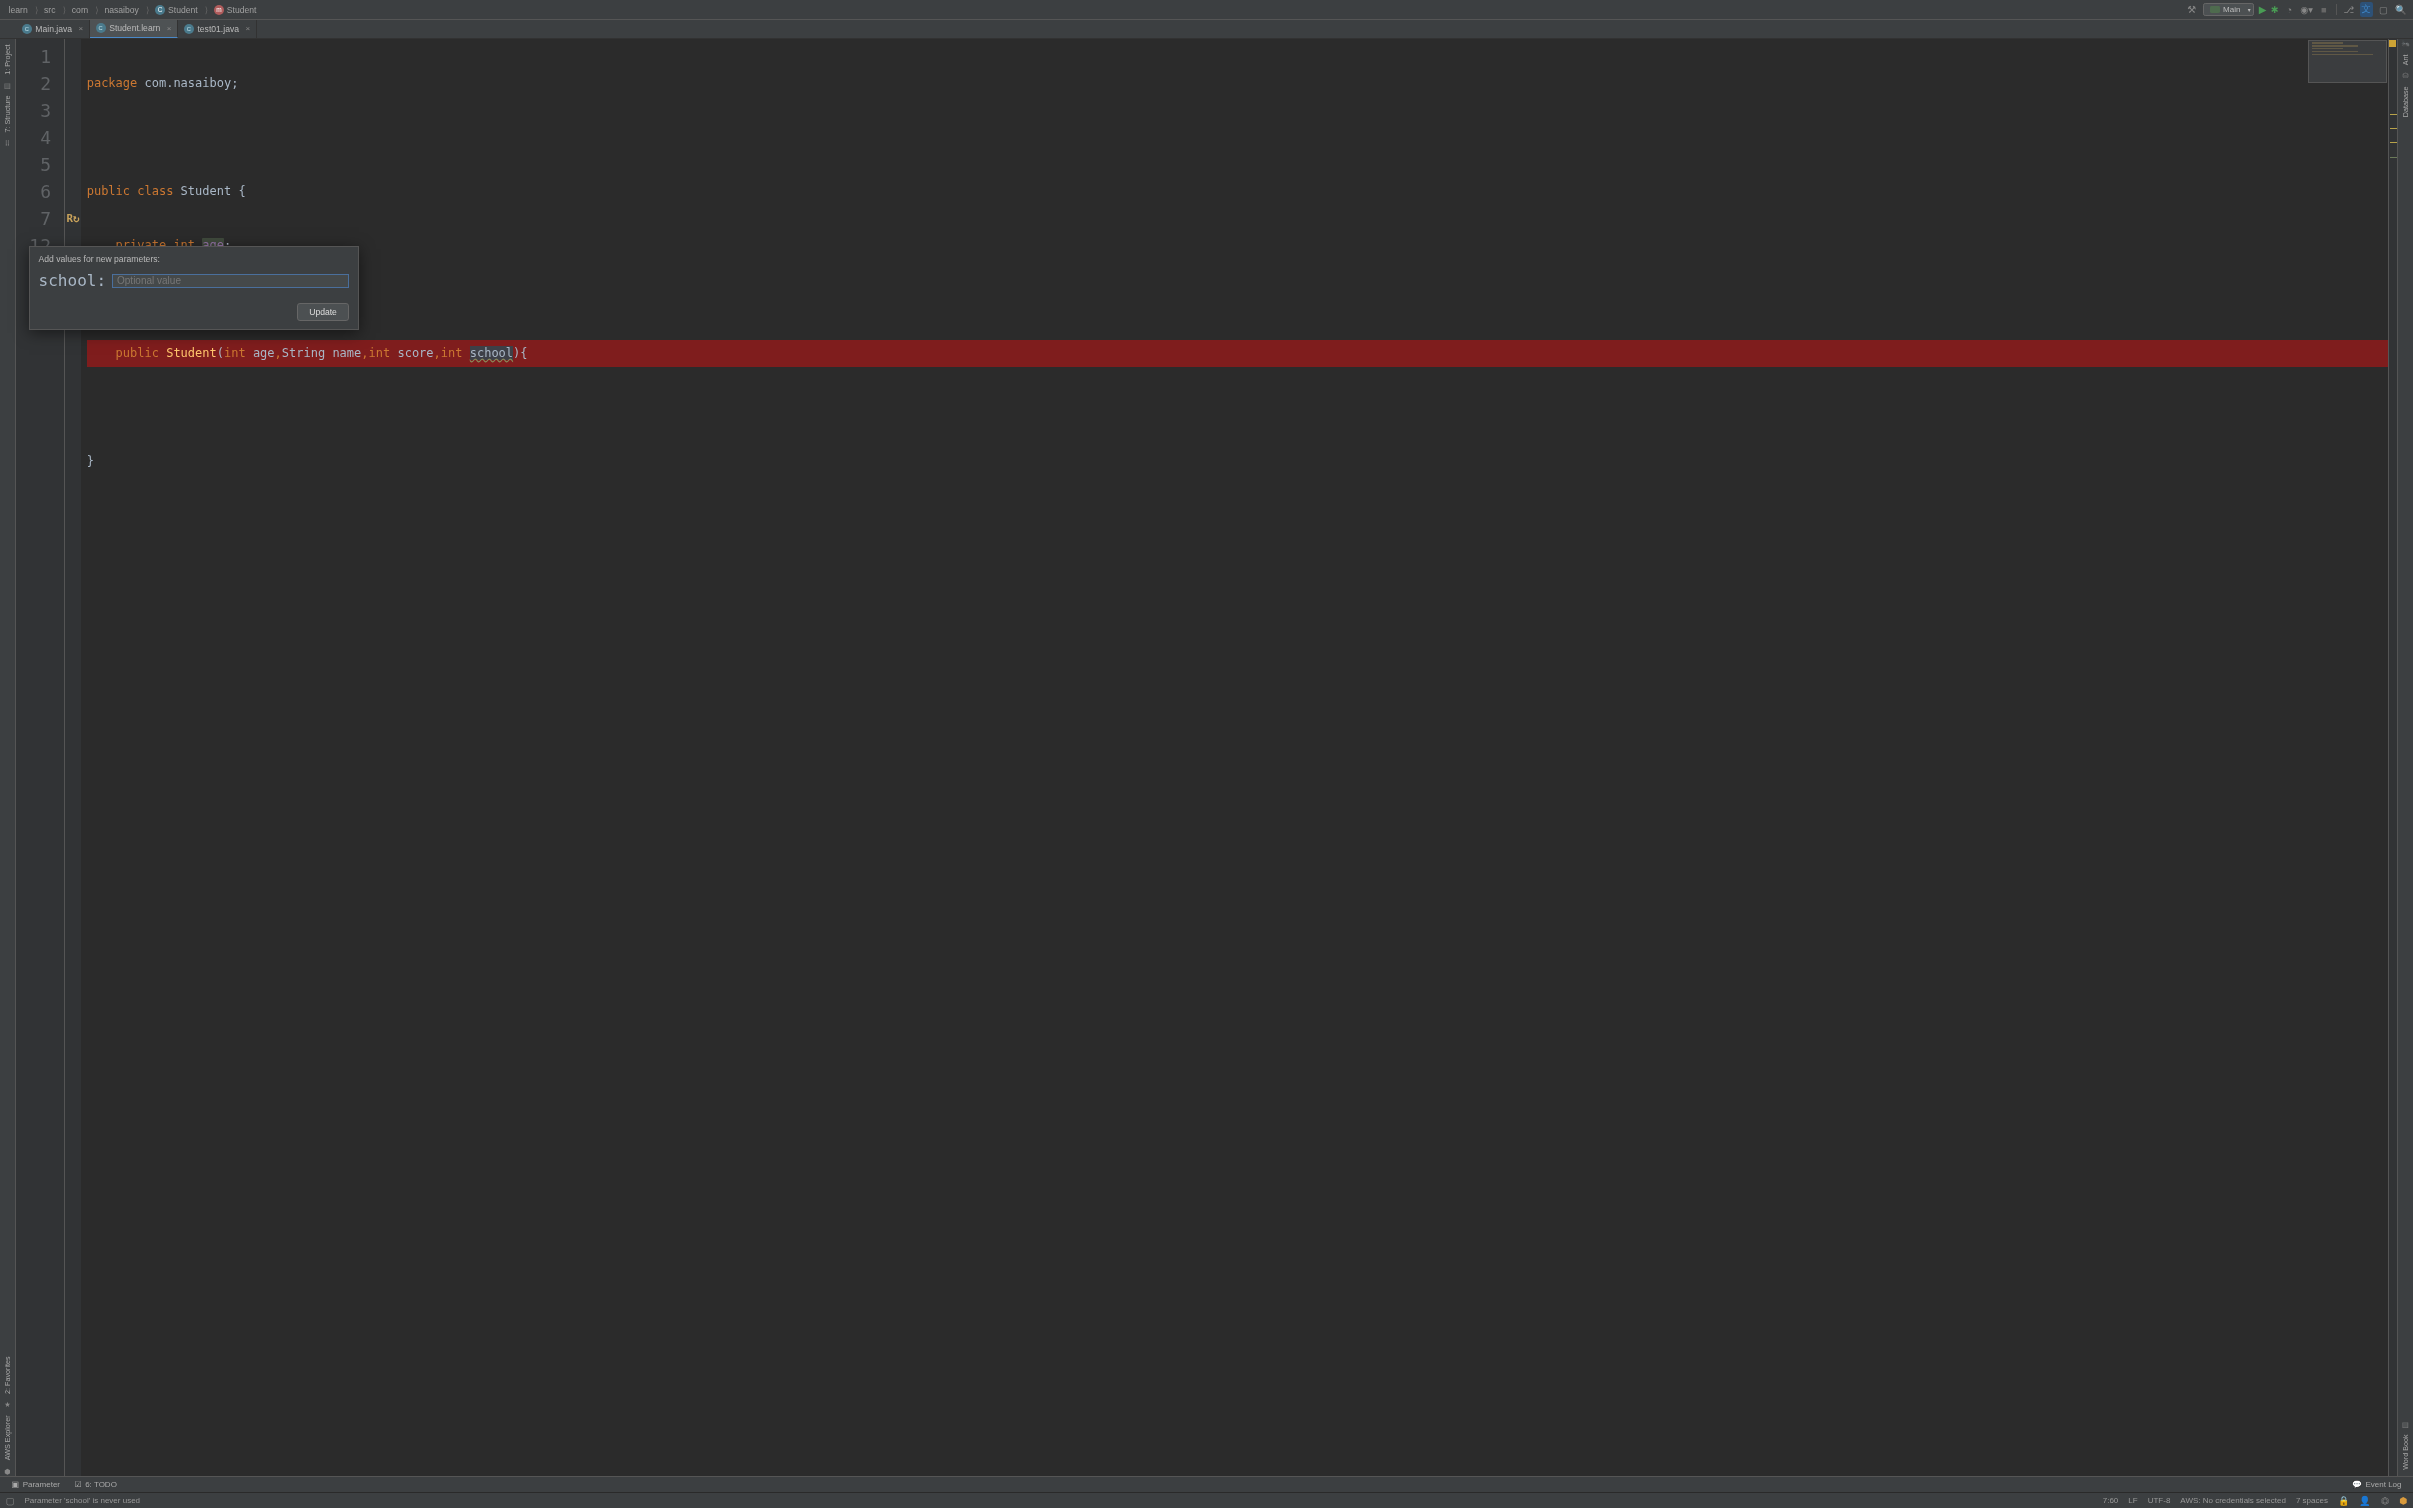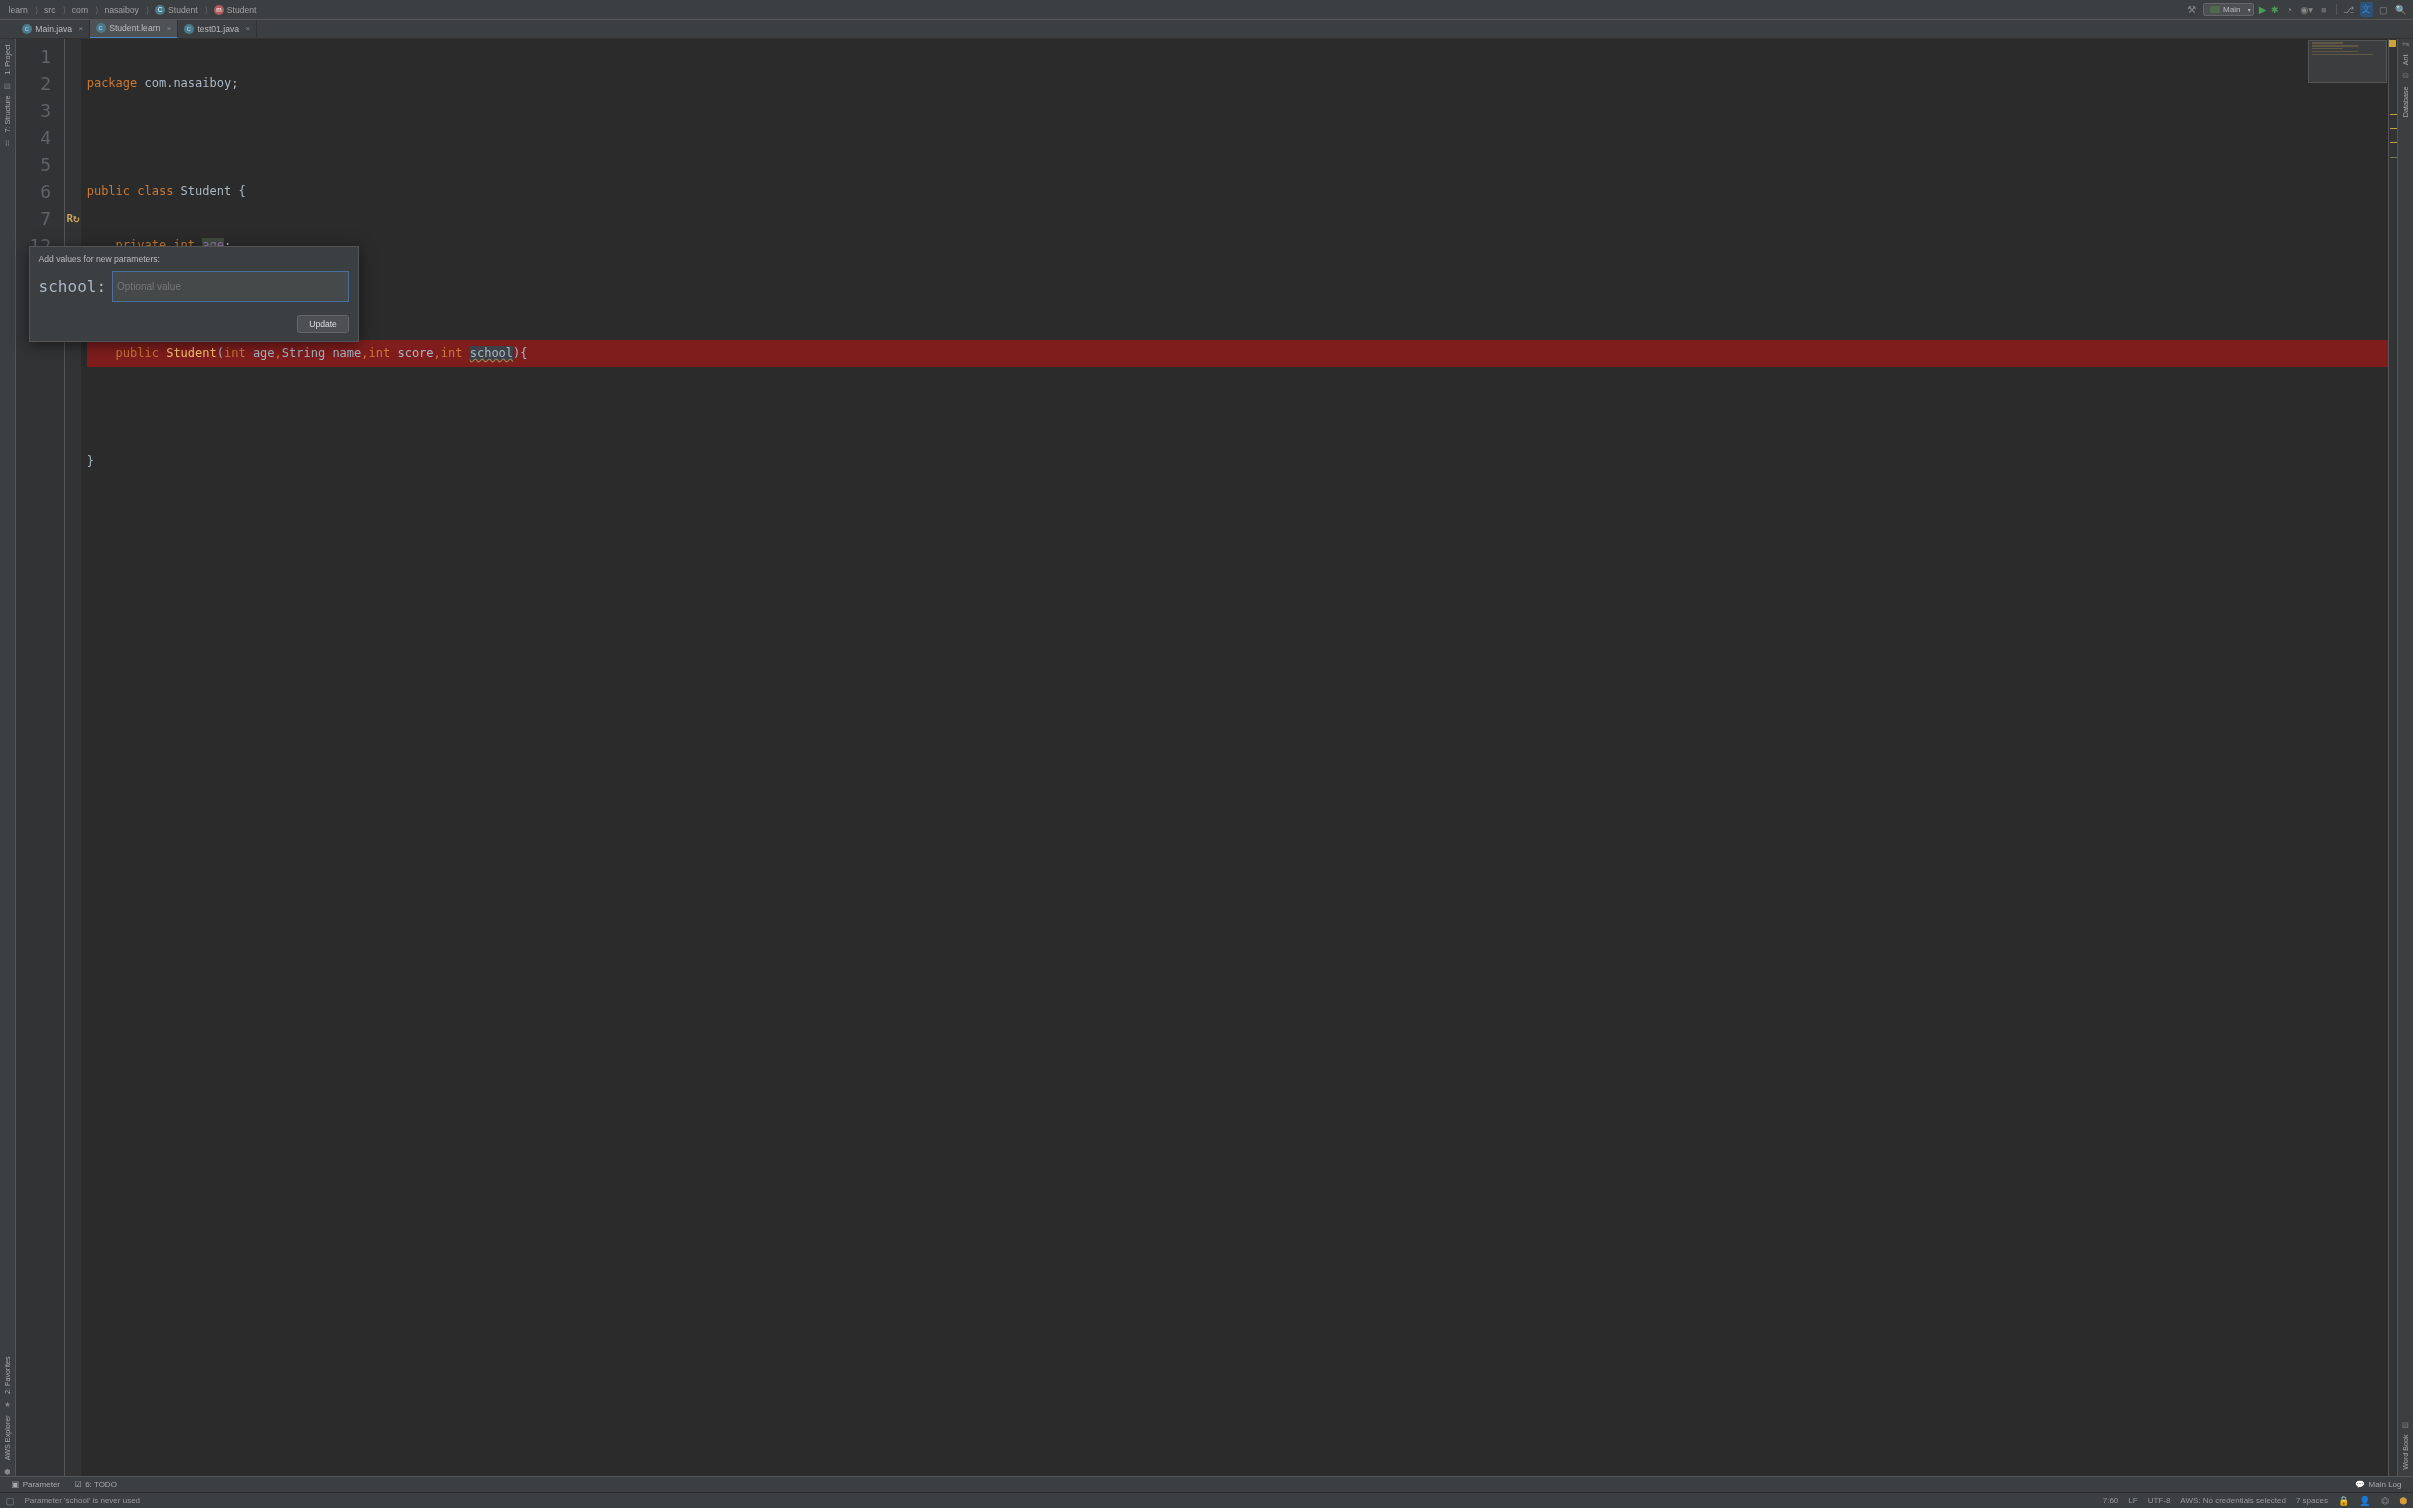--- a/index.html
+++ b/index.html
@@ -135,21 +135,21 @@
   width: 330px; background: #3c3f41; border: 0.7px solid #555;
   box-shadow: 0 2.9px 14.4px rgba(0,0,0,0.5);
   padding: 7.2px 8.6px 8.6px 8.6px;
   font-family: -apple-system, sans-serif;
 }
 .popup-title { font-size: 8.6px; color: #bbb; margin-bottom: 5.7px; }
 .popup-row { display: flex; align-items: center; gap: 5.7px; margin: 7.2px 0 13px 0; }
 .popup-label { font-family: 'Menlo', monospace; font-size: 16px; color: #a9b7c6; }
 .popup-input {
   flex: 1; background: #45494a; border: 1.4px solid #4a6f9c;
-  padding: 2.2px 4.3px; color: #bbb; font-size: 10px; height: 31px;
+  padding: 2.2px 4.3px; color: #bbb; font-size: 10px; height: 14px;
   font-family: -apple-system, sans-serif;
 }
 .popup-input::placeholder { color: #777; }
 .popup-btn-row { display: flex; justify-content: flex-end; }
 .popup-btn {
   background: #4c5052; border: 0.7px solid #666; border-radius: 2.9px;
   padding: 2.9px 11.5px; color: #ddd; font-size: 8.6px;
 }
 
 
@@ -342,21 +342,21 @@
         <span>▣</span>
         <span>Parameter</span>
       </div>
     <div class="bt-item">
         <span>☑</span>
         <span>6: TODO</span>
       </div>
     <div class="bt-spacer"></div>
     <div class="bt-item">
         <span>💬</span>
-        <span>Main Log</span>
+        <span>Event Log</span>
       </div>
   </div>
 
   <div class="status-bar">
     <span class="sb-icon">▢</span>
     <span class="sb-item">Parameter 'school' is never used</span>
     <div class="sb-spacer"></div>
     <span class="sb-item">7:60</span>
     <span class="sb-item">LF</span>
     <span class="sb-item">UTF-8</span>

